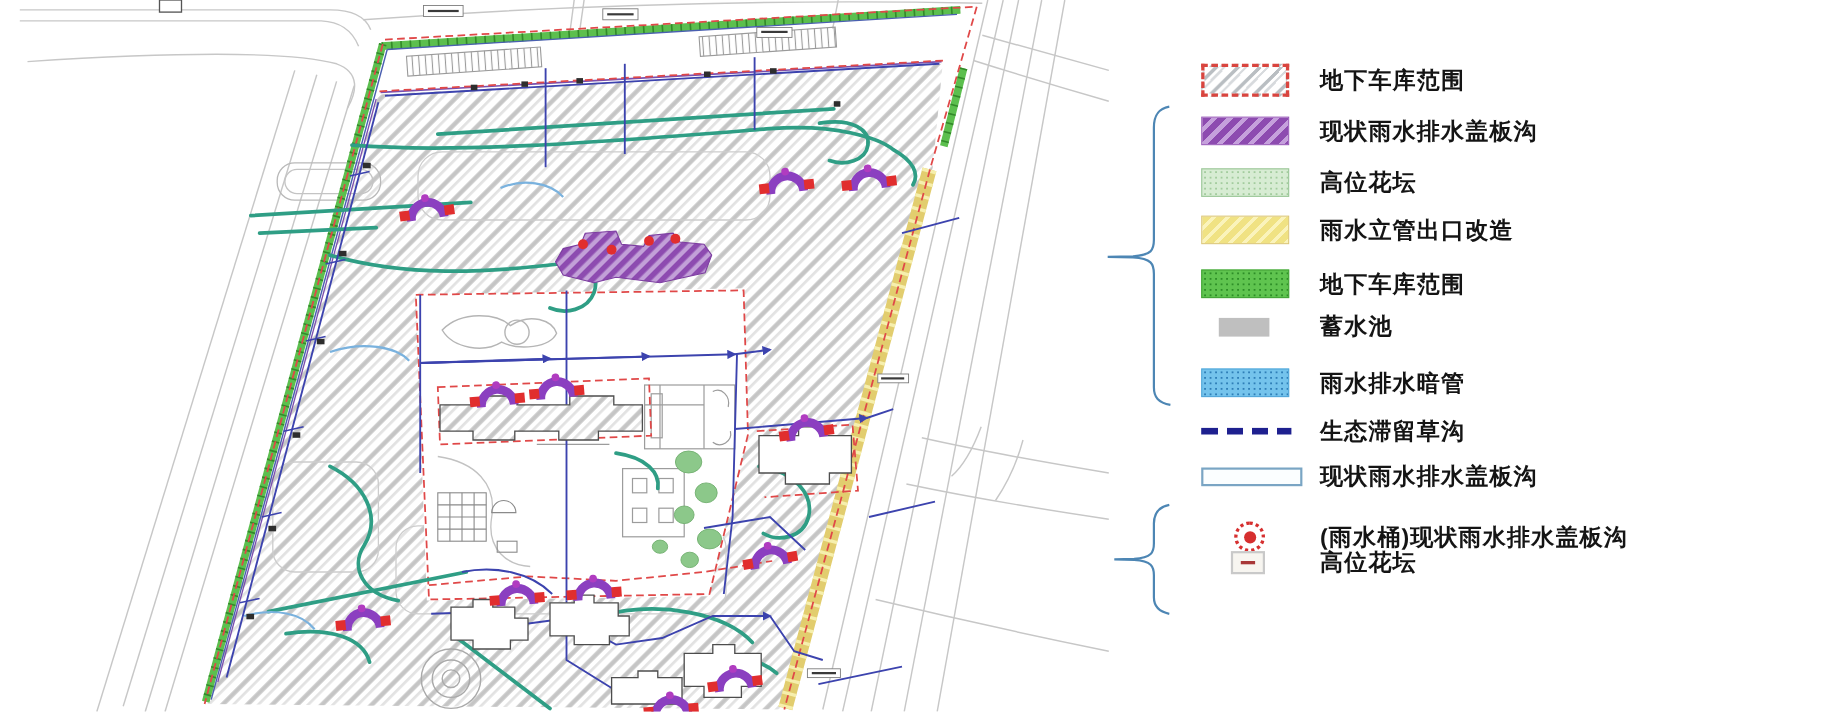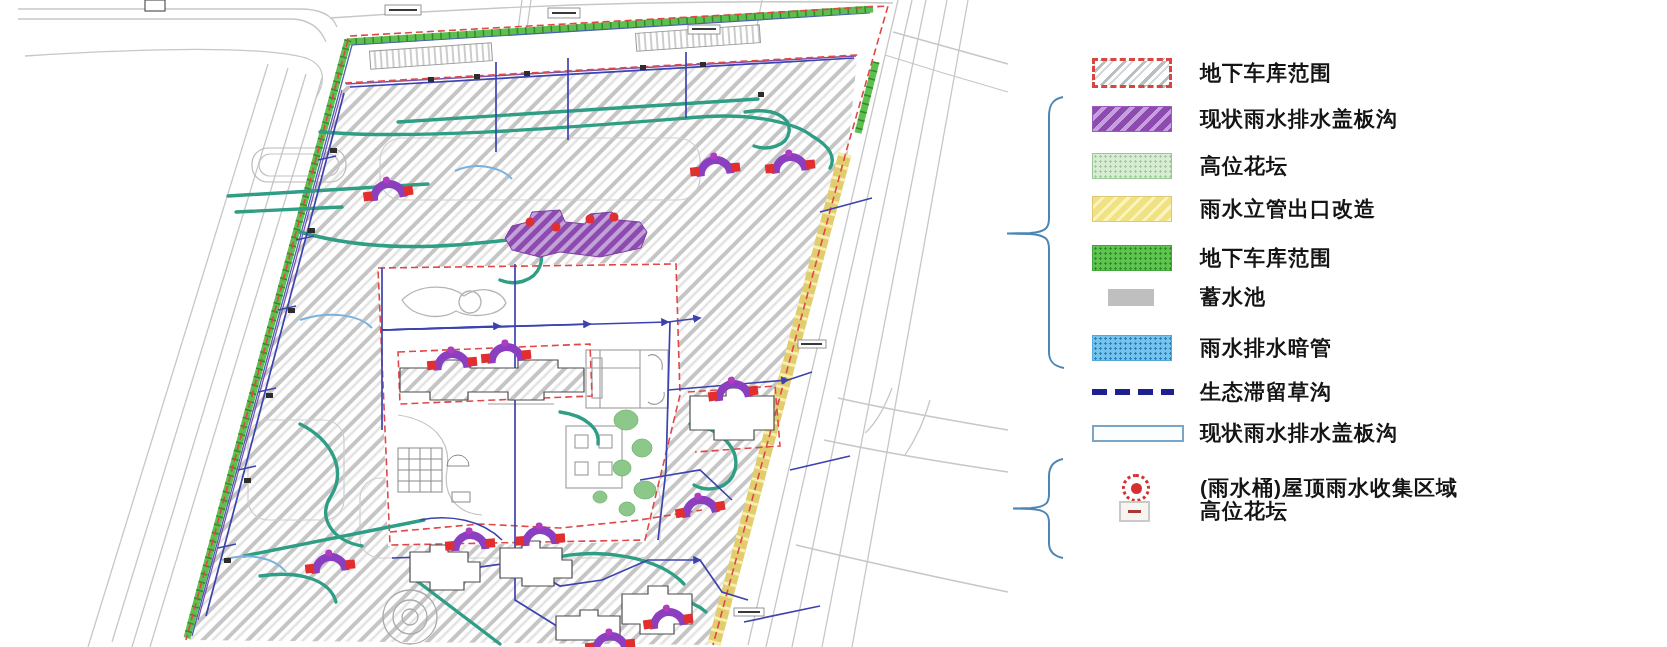--- a/index.html
+++ b/index.html
@@ -383,21 +383,21 @@
         </div>
       <span class="lg-label">现状雨水排水盖板沟</span>
     </div>
 
     <div class="lg-row r10">
       <div class="sw-slot">
         <div class="s-barrel">
           <div class="s-barrel-core"></div>
         </div>
       </div>
-      <span class="lg-label">(雨水桶)屋顶雨水收集区域</span>
+      <span class="lg-label">(雨水桶)现状雨水排水盖板沟</span>
     </div>
 
     <div class="lg-row r11">
       <div class="sw-slot">
         <div class="s-bed">
           <div class="s-bed-dash"></div>
         </div>
       </div>
       <span class="lg-label">高位花坛</span>
     </div>

